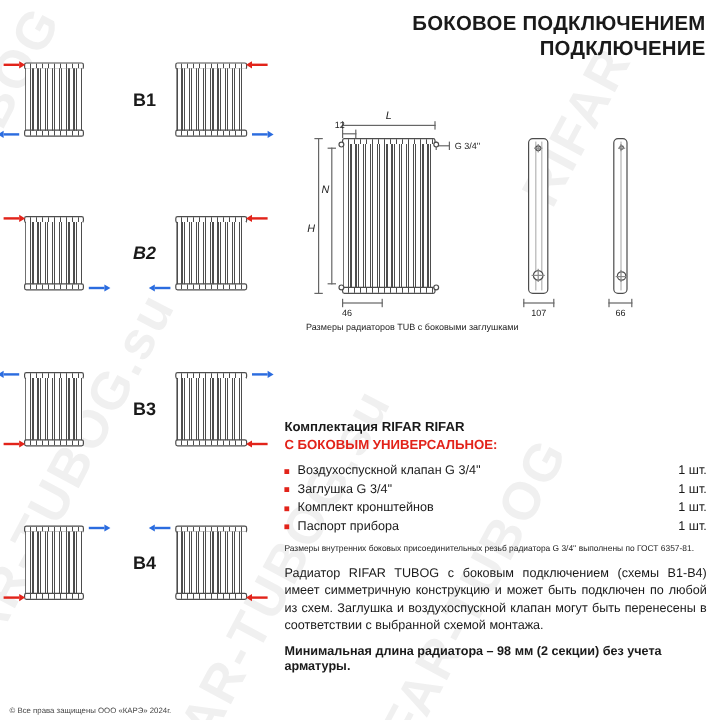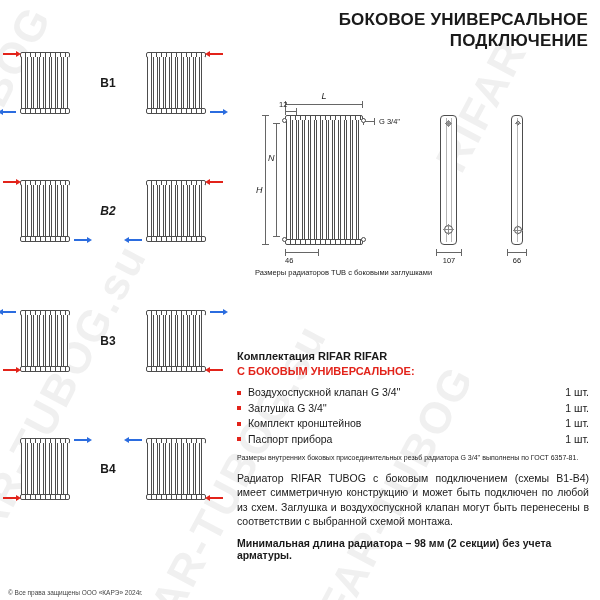--- a/index.html
+++ b/index.html
@@ -19,21 +19,21 @@
 
   
   .scheme-row { position:absolute; left:20px; display:flex; align-items:center; }
   .rad { position:relative; width:50px; height:62px; }
   .rad-lg { width:60px; }
   .tubes { position:absolute; left:1px; right:1px; top:5px; bottom:5px;
            background:repeating-linear-gradient(90deg,#4d4d4d 0 1px,#fff 1px 4.2px,#4d4d4d 4.2px 5.2px,#fff 5.2px 6px); }
   .manifold { position:absolute; left:0; right:0; height:6px; border:1px solid #4d4d4d; border-radius:2px;
               background:repeating-linear-gradient(90deg,#fff 0 4px,#4d4d4d 4px 5px); }
   .manifold.top { top:0; } .manifold.bottom { bottom:0; }
-  .scheme-label { width:44px; margin:0 16px; text-align:center; font-weight:700; font-size:12px; }
+  .scheme-label { width:44px; margin:0 16px; text-align:right; font-weight:700; font-size:15px; }
   .arr { position:absolute; width:13px; height:2px; }
   .arr.red  { background:#e2231a; color:#e2231a; }
   .arr.blue { background:#2b6cdf; color:#2b6cdf; }
   .arr::after { content:""; position:absolute; top:-2.5px; width:0; height:0;
                 border-top:3.5px solid transparent; border-bottom:3.5px solid transparent; }
   .arr.dir-right::after { right:-5px; border-left:5px solid; }
   .arr.dir-left::after  { left:-5px;  border-right:5px solid; }
   .arr.tl { top:1px; left:-17px; }  .arr.bl { bottom:1px; left:-17px; }
   .arr.tr { top:1px; right:-17px; } .arr.br { bottom:1px; right:-17px; }
 
@@ -77,21 +77,21 @@
 
   <span class="wm" style="left:-18px; top:120px;">TUBOG</span>
   <span class="wm" style="left:-30px; top:560px;">RIFAR-TUBOG.su</span>
   <span class="wm" style="left:150px; top:640px;">RIFAR-TUBOG.su</span>
   <span class="wm" style="left:330px; top:620px;">RIFAR-TUBOG</span>
   <span class="wm" style="left:470px; top:130px;">RIFAR</span>
 
   <div class="layer">
 
     <div class="title">
-      <div>БОКОВОЕ УНИВЕРСАЛЬНОЕ</div>
+      <div>БОКОВОЕ ПОДКЛЮЧЕНИЕМ</div>
       <div>ПОДКЛЮЧЕНИЕ</div>
     </div>
 
     <div class="scheme-row" style="top:52px;">
       <div class="rad">
         <div class="manifold top"></div>
         <div class="tubes"></div>
         <div class="manifold bottom"></div>
         <span class="arr red tl dir-right"></span>
         <span class="arr blue bl dir-left"></span>

